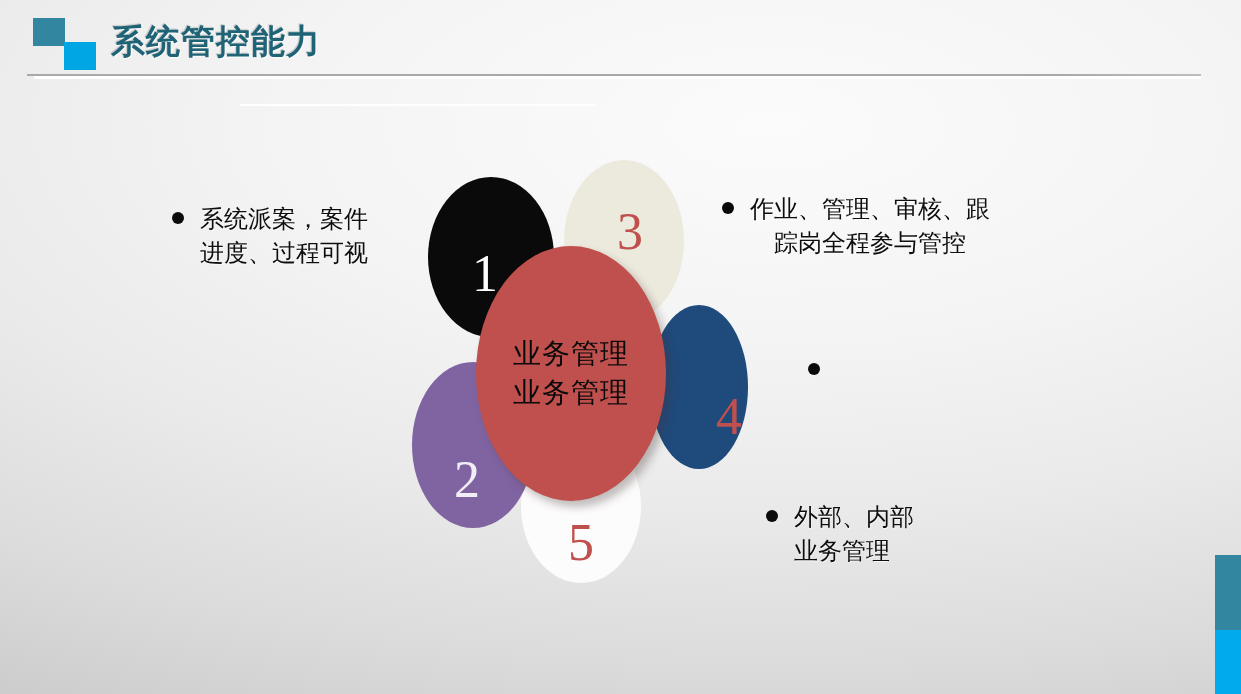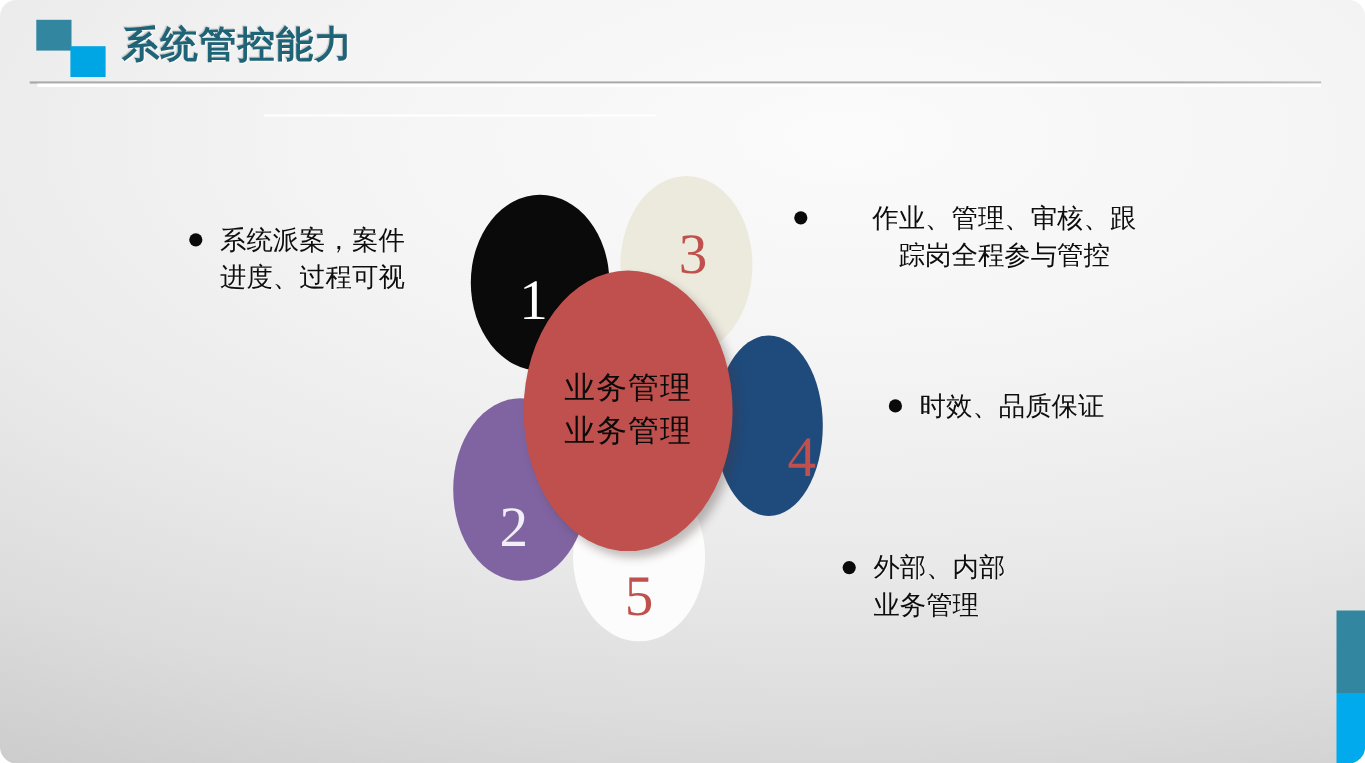--- a/index.html
+++ b/index.html
@@ -12,21 +12,20 @@
     overflow: hidden;
     font-family: "Liberation Sans", sans-serif;
   }
   #slide {
     position: relative;
     width: 1241px;
     height: 694px;
     background:
       radial-gradient(ellipse 140% 110% at 62% 18%, #fbfbfb 0%, #f4f4f4 28%, #eaeaea 50%, #dcdcdc 70%, #cdcdcd 86%, #c4c5c6 100%);
     overflow: hidden;
-    border-radius: 15px;
   }
 
   
   #header-squares {
     position: absolute;
     left: 33px;
     top: 18px;
     width: 64px;
     height: 52px;
   }
@@ -205,21 +204,21 @@
     white-space: pre-line;
     text-shadow: 0.6px 0.6px 0 rgba(255,255,255,0.7);
   }
 
   #callout-1 { left: 172px; top: 202px; width: 250px; }
   #callout-1 .callout-text { text-align: right; }
 
   #callout-2 { left: 164px; top: 398px; width: 262px; }
   #callout-2 .callout-text { text-align: center; }
 
-  #callout-3 { left: 722px; top: 182px; width: 330px; gap: 43px; }
+  #callout-3 { left: 722px; top: 192px; width: 330px; }
   #callout-3 .callout-text { text-align: center; }
 
   #callout-4 { left: 808px; top: 353px; width: 250px; }
   #callout-4 .callout-text { text-align: left; }
 
   #callout-5 { left: 766px; top: 500px; width: 230px; }
   #callout-5 .callout-text { text-align: left; }
 </style>
 </head>
 <body>
@@ -273,21 +272,20 @@
 
 
   <div class="callout" id="callout-3">
     <span class="bullet-dot"></span>
     <span class="callout-text">作业、管理、审核、跟
 踪岗全程参与管控</span>
   </div>
 
   <div class="callout" id="callout-4">
     <span class="bullet-dot"></span>
-    <span class="callout-text">时效、品质保证</span>
   </div>
 
   <div class="callout" id="callout-5">
     <span class="bullet-dot"></span>
     <span class="callout-text">外部、内部
 业务管理</span>
   </div>
 
   <div id="edge-block-top" style="background: rgb(51, 134, 160);"></div>
   <div id="edge-block-bottom" style="background: rgb(0, 170, 236);"></div>

